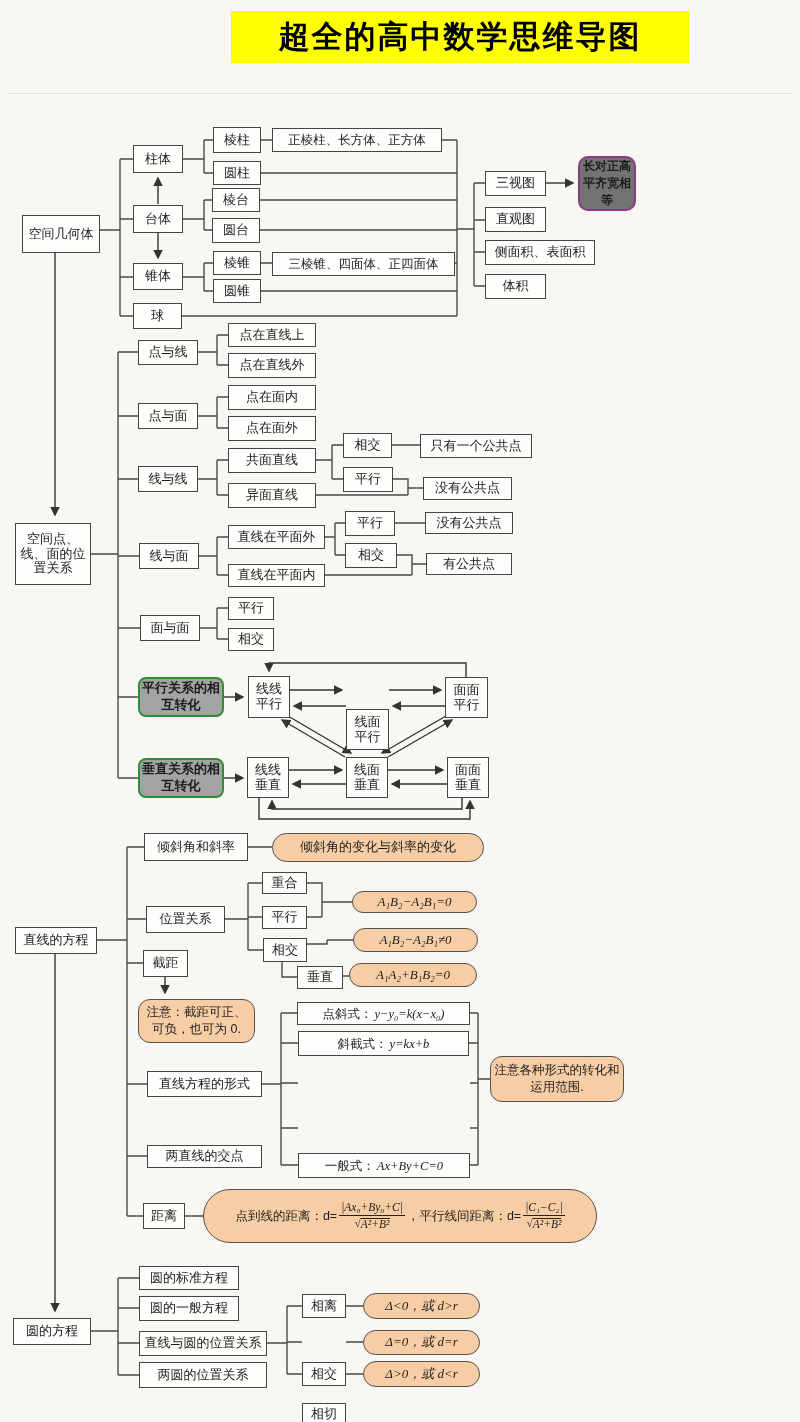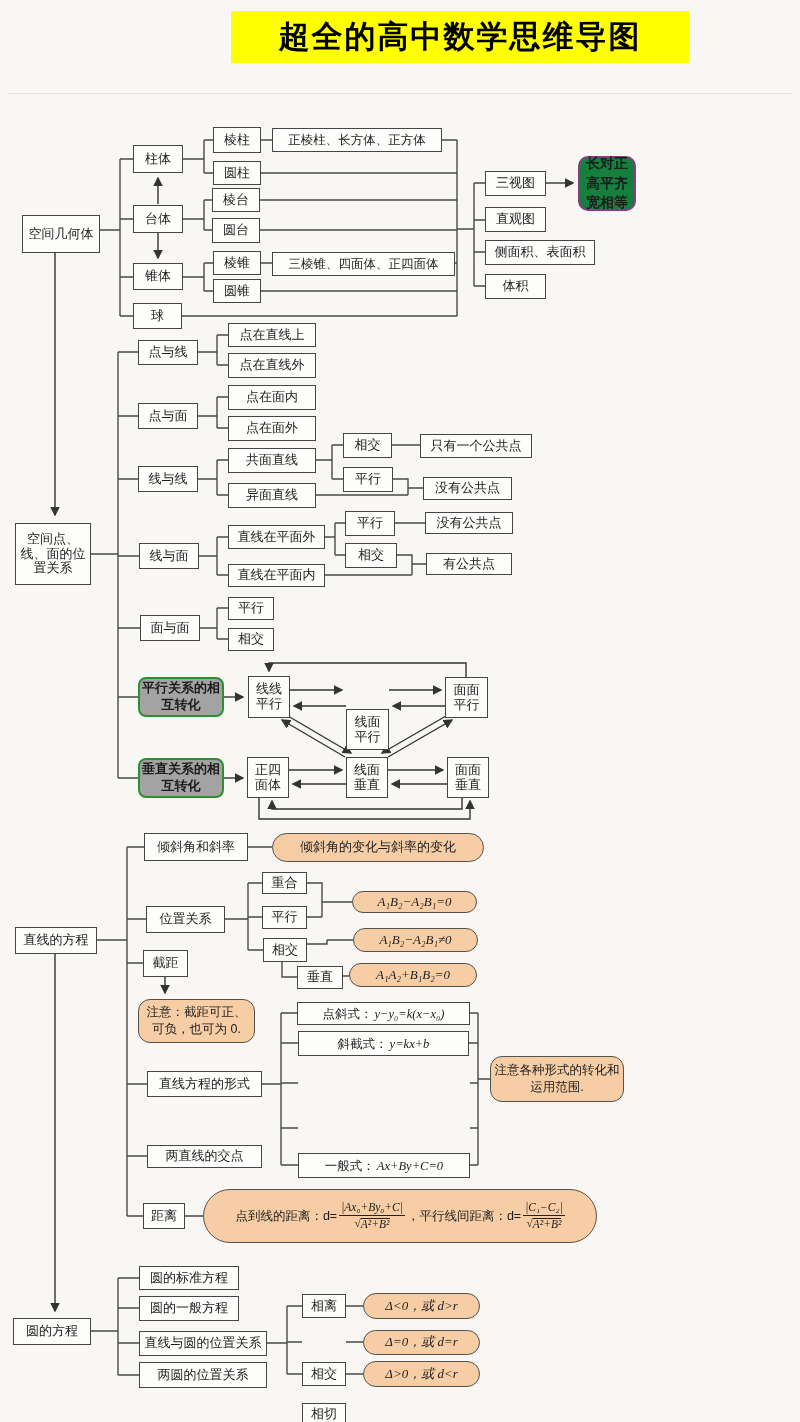--- a/index.html
+++ b/index.html
@@ -10,21 +10,21 @@
        display:flex;align-items:center;justify-content:center;font-size:31px;font-weight:bold;
        letter-spacing:2px;color:#000;}
   .divider{position:absolute;left:8px;top:93px;width:784px;height:1px;background:#e2e1de;}
   .n{position:absolute;box-sizing:border-box;border:1.5px solid #454545;background:#fdfdfb;
      display:flex;align-items:center;justify-content:center;text-align:center;
      font-size:13px;line-height:1.12;padding:1px 2px;word-break:break-all;}
   .sm{font-size:12.5px;}
   .pill{border-radius:999px;background:#f6cda4;border:1.8px solid #55514b;}
   .orund{border-radius:12px;background:#f6cda4;border:1.8px solid #55514b;font-size:12.5px;line-height:1.35;}
   .green{border-radius:8px;background:#a3a3a3;border:2px solid #2e8f32;font-weight:bold;line-height:1.3;}
-  .pink{border-radius:10px;background:#15803d;border:2px solid #8d3a85;font-weight:bold;font-size:14px;line-height:1.4;}
+  .pink{border-radius:10px;background:#737373;border:2px solid #8d3a85;font-weight:bold;font-size:12px;line-height:1.4;}
   .math{font-family:"Liberation Serif","DejaVu Serif",serif;font-style:italic;}
   .fbox{gap:2px;}
   .frac{display:inline-flex;flex-direction:column;line-height:1;font-size:11.5px;}
   .frac .num{border-bottom:1px solid #222;padding:0 2px 1.5px;}
   .frac .den{padding-top:1.5px;display:inline-flex;align-items:flex-start;justify-content:center;}
   .bar{border-top:1px solid #222;}
   .sq{display:inline-flex;align-items:flex-start;}
 </style>
 </head>
 <body>
@@ -148,21 +148,21 @@
   <div class="n" style="left:345px;top:543px;width:52px;height:25px">相交</div>
   <div class="n" style="left:425px;top:512px;width:88px;height:22px">没有公共点</div>
   <div class="n" style="left:426px;top:553px;width:86px;height:22px">有公共点</div>
   <div class="n" style="left:228px;top:597px;width:46px;height:23px">平行</div>
   <div class="n" style="left:228px;top:628px;width:46px;height:23px">相交</div>
   <div class="n green" style="left:138px;top:677px;width:86px;height:40px">平行关系的相互转化</div>
   <div class="n green" style="left:138px;top:758px;width:86px;height:40px">垂直关系的相互转化</div>
   <div class="n" style="left:248px;top:676px;width:42px;height:42px">线线平行</div>
   <div class="n" style="left:346px;top:709px;width:43px;height:41px">线面平行</div>
   <div class="n" style="left:445px;top:677px;width:43px;height:41px">面面平行</div>
-  <div class="n" style="left:247px;top:757px;width:42px;height:41px">正四面体</div>
+  <div class="n" style="left:247px;top:757px;width:42px;height:41px">线线垂直</div>
   <div class="n" style="left:346px;top:757px;width:42px;height:41px">线面垂直</div>
   <div class="n" style="left:447px;top:757px;width:42px;height:41px">面面垂直</div>
 
   <div class="n" style="left:15px;top:927px;width:82px;height:27px">直线的方程</div>
   <div class="n" style="left:144px;top:833px;width:104px;height:28px">倾斜角和斜率</div>
   <div class="n pill" style="left:272px;top:833px;width:212px;height:29px">倾斜角的变化与斜率的变化</div>
   <div class="n" style="left:146px;top:906px;width:79px;height:27px">位置关系</div>
   <div class="n" style="left:262px;top:872px;width:45px;height:22px">重合</div>
   <div class="n" style="left:262px;top:906px;width:45px;height:23px">平行</div>
   <div class="n" style="left:263px;top:938px;width:44px;height:24px">相交</div>

